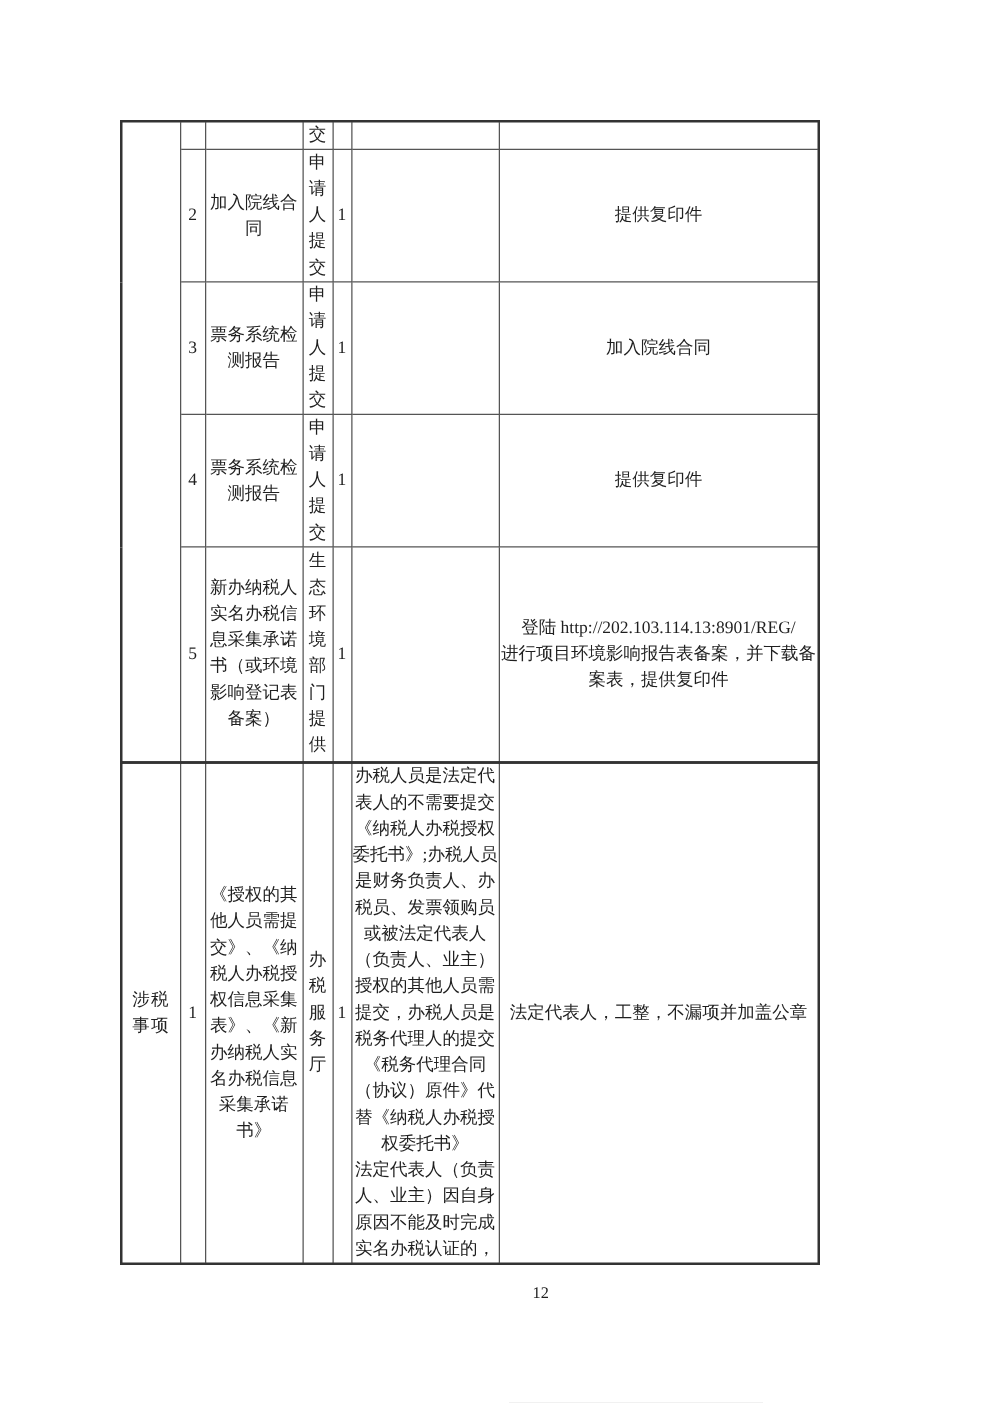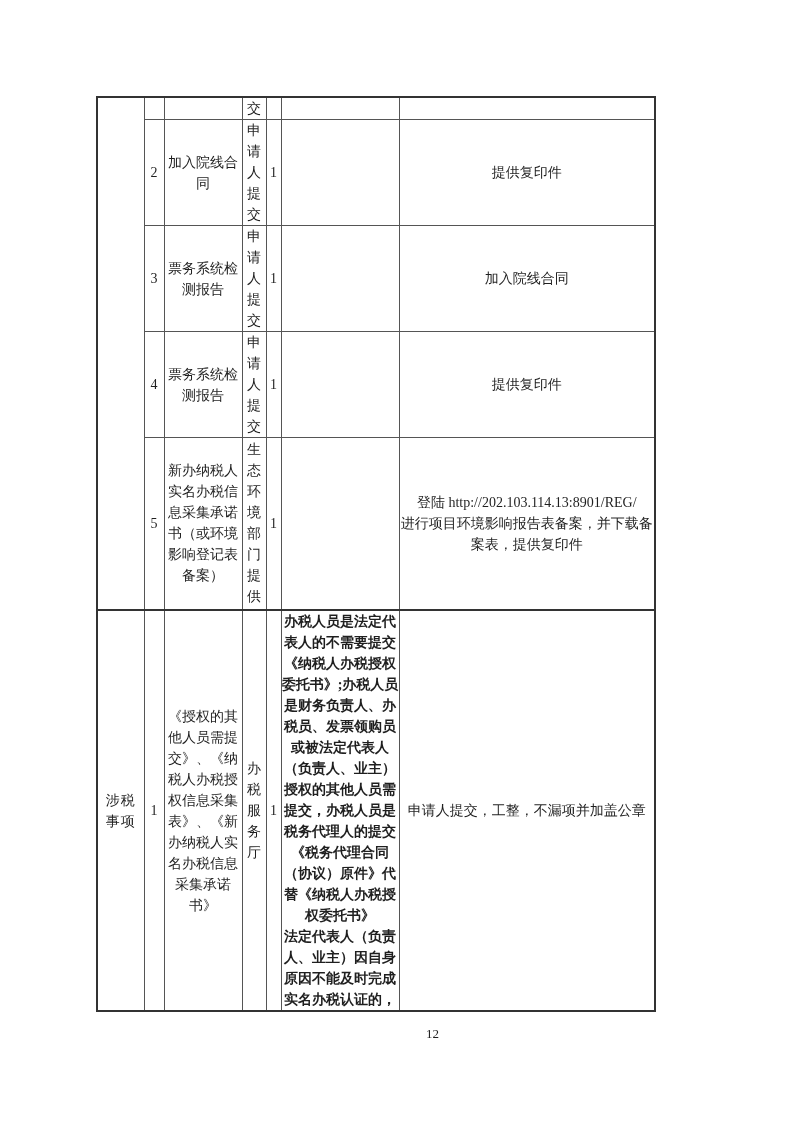--- a/index.html
+++ b/index.html
@@ -39,21 +39,20 @@
   td.c-item { padding:0 2px;margin-left:31px; }
   td.c-item-just { text-align:justify; text-justify:inter-ideograph; }
   td.c-prov { line-height:20.5px; }
   td.c-copies { }
   td.c-desc {
     text-align:justify;
     text-justify:inter-ideograph;
     vertical-align:top;
     padding:2px 2px 0 2px;
     white-space:pre-line;
-    font-weight:bold;
   }
   td.c-remark {
     text-align:left;
     padding:0 0 0 3px;
     white-space:pre-line;
     margin-left:45px;
   }
   .pageno {
     position:absolute;
     top:1026px; left:0; width:100%;
@@ -138,20 +137,20 @@
     <tbody>
       <tr style="height:399px">
         <td class="c-cat">涉税
 事项</td>
         <td>1</td>
         <td class="c-item c-item-just">《授权的其他人员需提交》、《纳税人办税授权信息采集表》、《新办纳税人实名办税信息采集承诺书》</td>
         <td class="c-prov">办税服务厅</td>
         <td class="c-copies">1</td>
         <td class="c-desc">办税人员是法定代表人的不需要提交《纳税人办税授权委托书》;办税人员是财务负责人、办税员、发票领购员或被法定代表人（负责人、业主）授权的其他人员需提交，办税人员是税务代理人的提交《税务代理合同（协议）原件》代替《纳税人办税授权委托书》
 法定代表人（负责人、业主）因自身原因不能及时完成实名办税认证的，</td>
-        <td class="c-remark">申请人提交，工整，不漏项并加盖公章</td>
+        <td class="c-remark">法定代表人，工整，不漏项并加盖公章</td>
       </tr>
     </tbody>
   </table>
 
   <div class="pageno">12</div>
 
 </div>
 
 </body></html>

